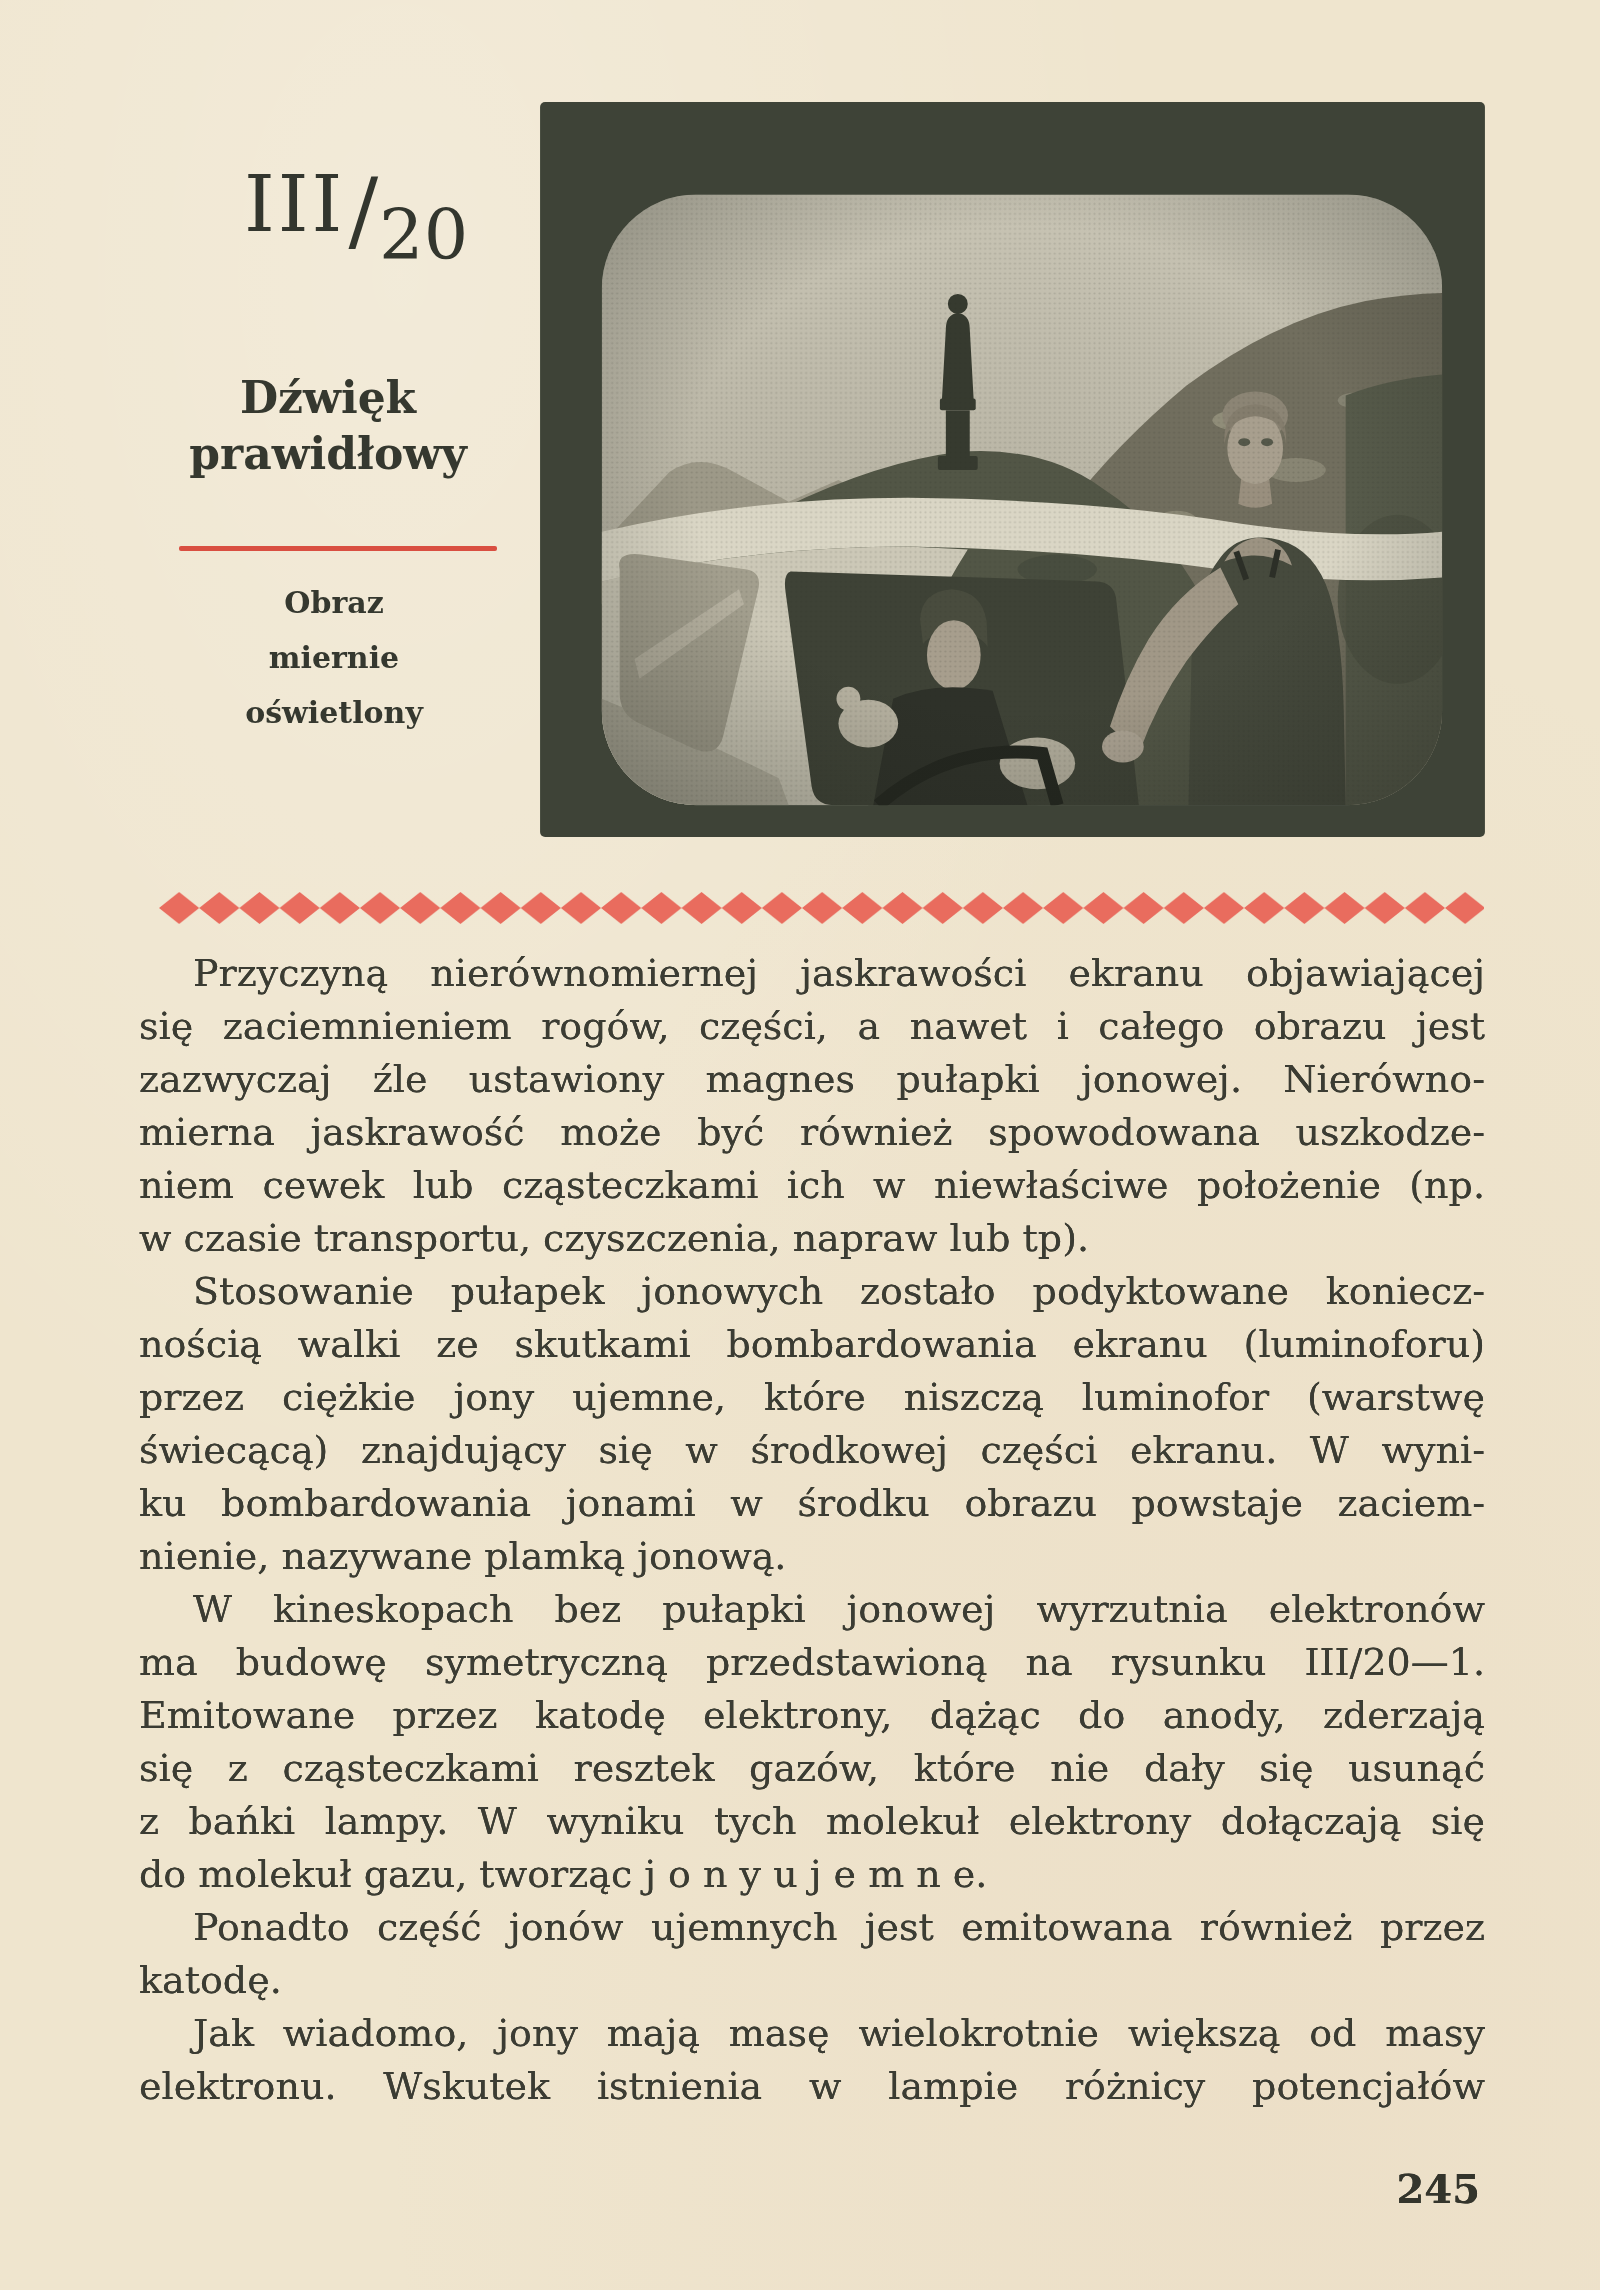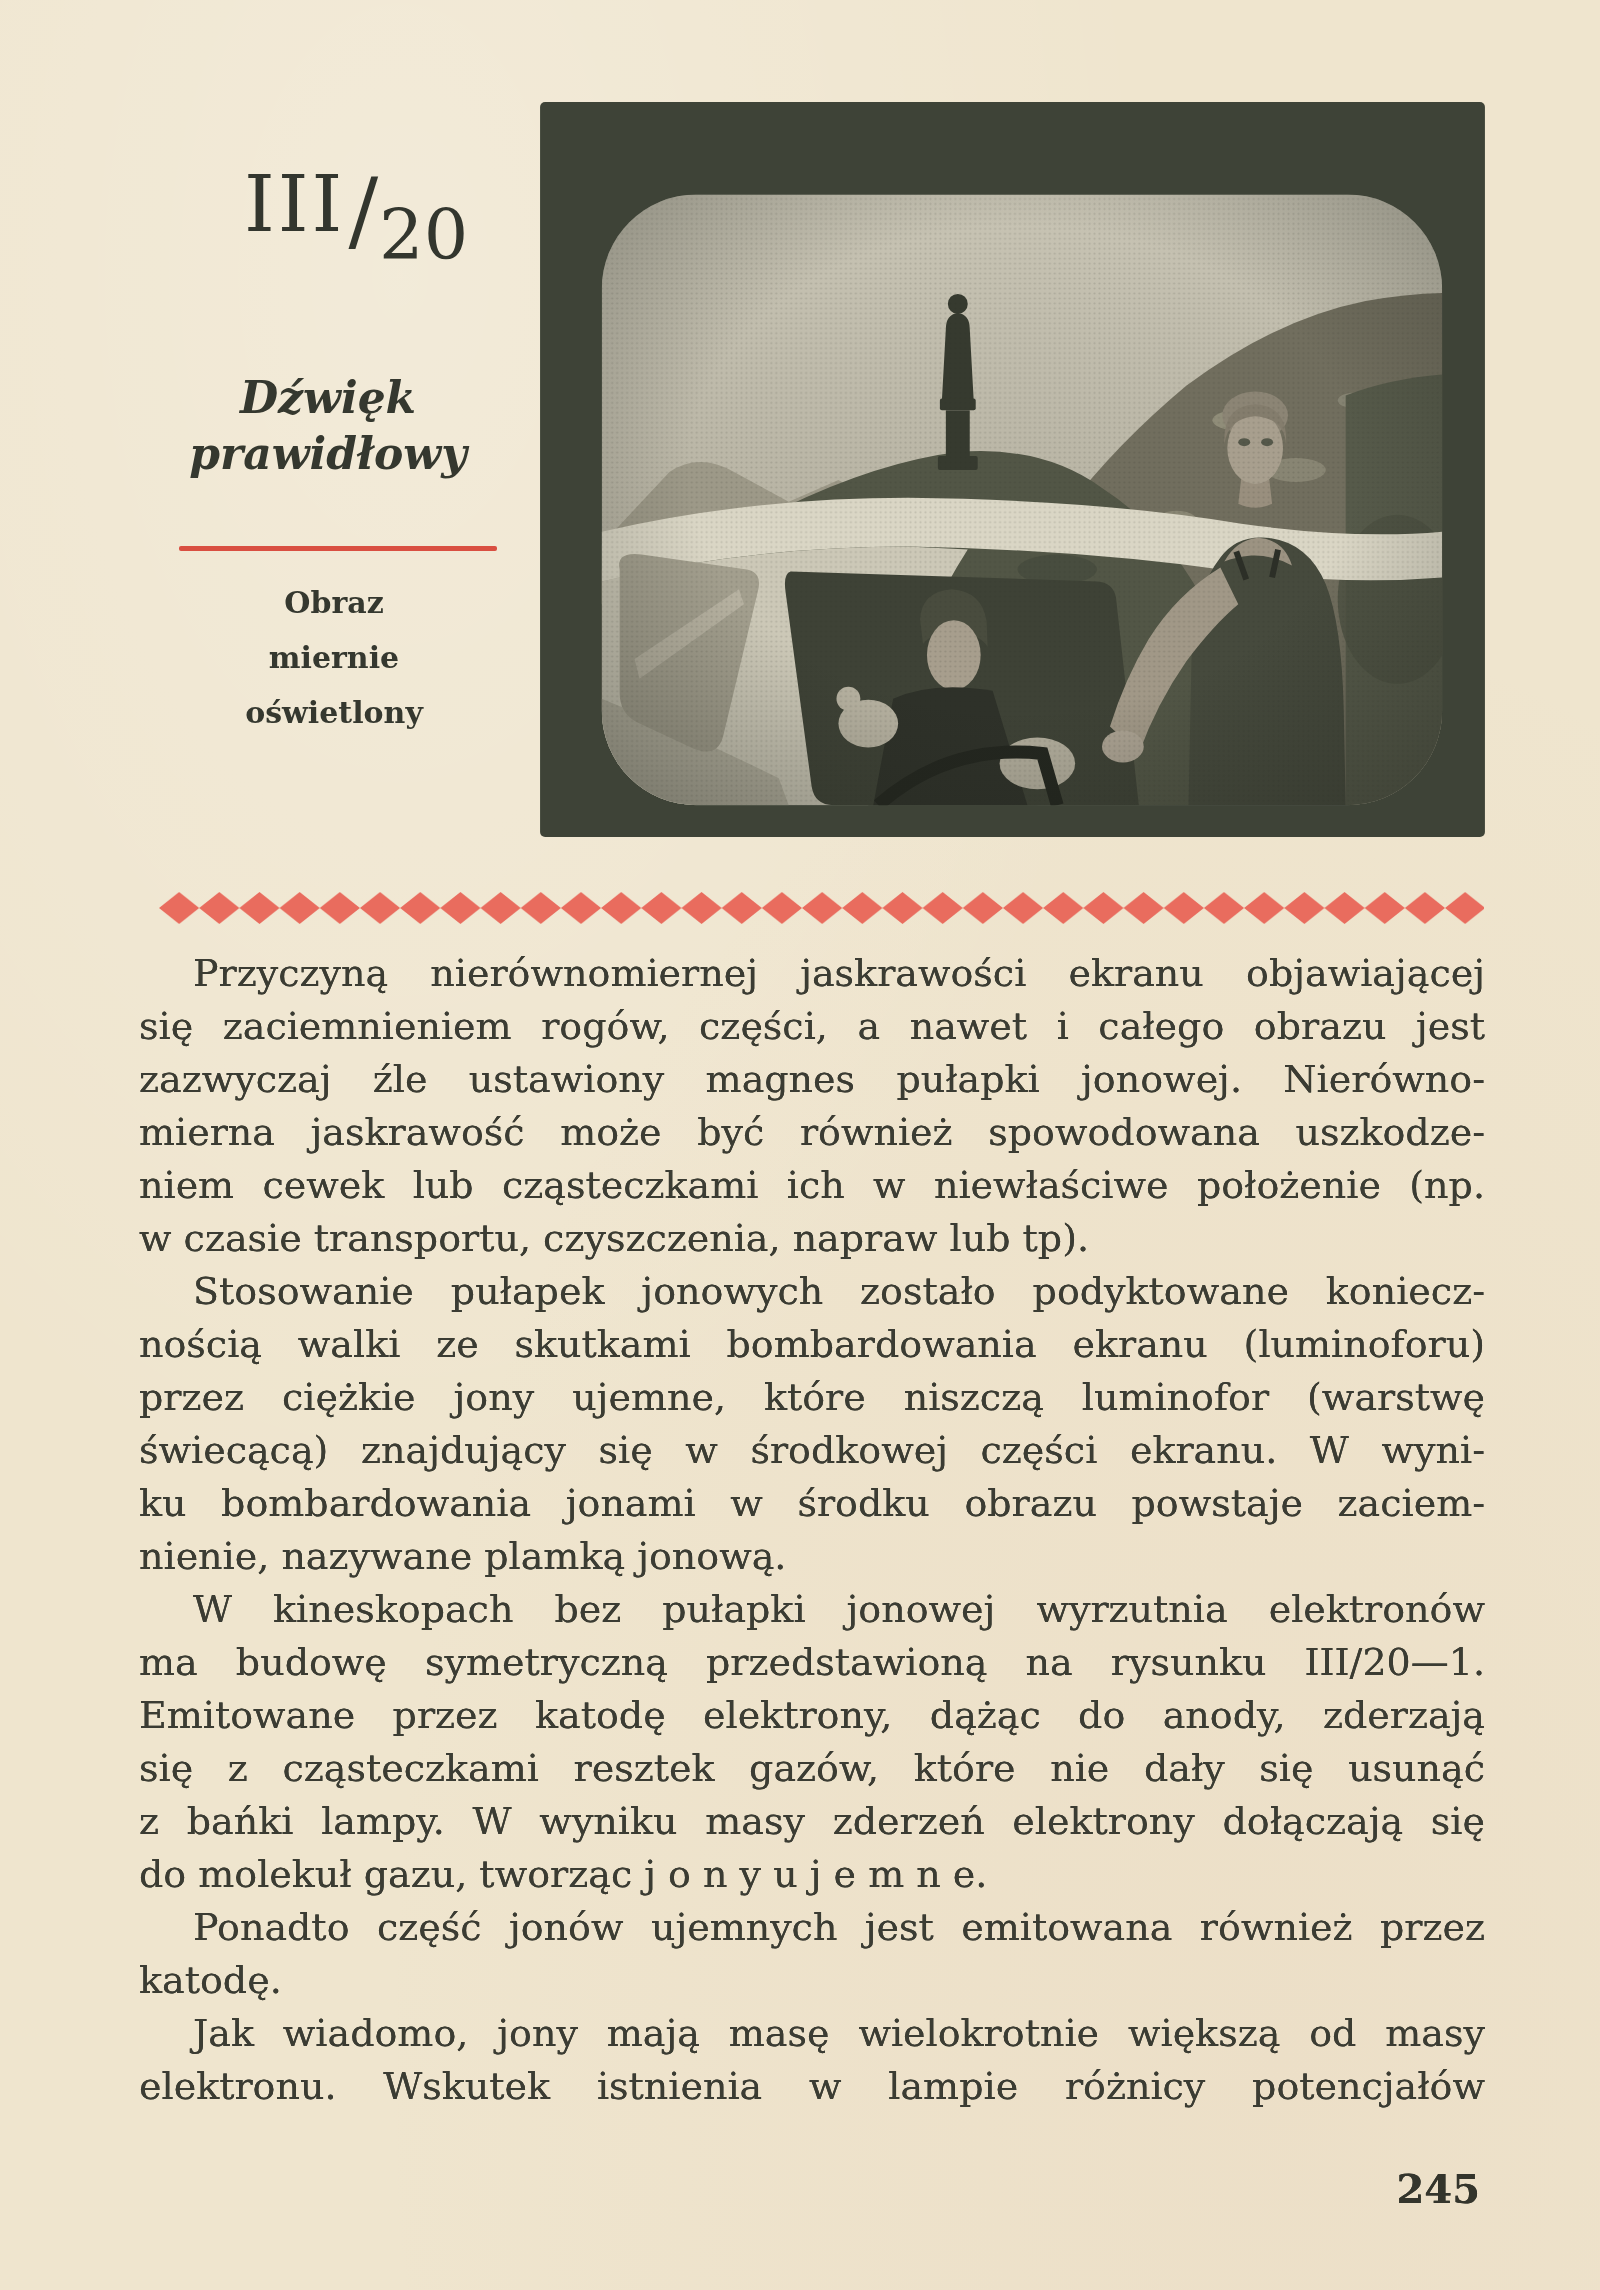--- a/index.html
+++ b/index.html
@@ -27,21 +27,20 @@
     color:#33362e;white-space:nowrap;
   }
   .section-label .roman{font-size:78px;letter-spacing:3px;}
   .section-label .slash{font-size:88px;position:relative;top:10px;margin:0 1px 0 3px;}
   .section-label .subnum{font-size:70px;position:relative;top:28px;}
   
   .sound-heading{
     position:absolute;left:139px;top:370px;width:378px;
     text-align:center;font-weight:700;font-size:44px;line-height:56px;
     color:#35382f;
-    font-style:italic;
   }
   .red-rule{
     position:absolute;left:179px;top:546px;width:318px;height:5px;
     background:var(--rule-red);border-radius:2px;
   }
   .image-heading{
     position:absolute;left:139px;top:575px;width:390px;
     text-align:center;font-weight:700;font-size:30px;line-height:55px;
     color:#35382f;
   }
@@ -209,21 +208,21 @@
     <div class="bline">nością walki ze skutkami bombardowania ekranu (luminoforu)</div>
     <div class="bline">przez ciężkie jony ujemne, które niszczą luminofor (warstwę</div>
     <div class="bline">świecącą) znajdujący się w środkowej części ekranu. W wyni-</div>
     <div class="bline">ku bombardowania jonami w środku obrazu powstaje zaciem-</div>
     <div class="bline last">nienie, nazywane plamką jonową.</div>
 
     <div class="bline indent">W kineskopach bez pułapki jonowej wyrzutnia elektronów</div>
     <div class="bline">ma budowę symetryczną przedstawioną na rysunku III/20—1.</div>
     <div class="bline">Emitowane przez katodę elektrony, dążąc do anody, zderzają</div>
     <div class="bline">się z cząsteczkami resztek gazów, które nie dały się usunąć</div>
-    <div class="bline">z bańki lampy. W wyniku masy zderzeń elektrony dołączają się</div>
+    <div class="bline">z bańki lampy. W wyniku tych molekuł elektrony dołączają się</div>
     <div class="bline last">do molekuł gazu, tworząc j o n y   u j e m n e.</div>
 
     <div class="bline indent">Ponadto część jonów ujemnych jest emitowana również przez</div>
     <div class="bline last">katodę.</div>
 
     <div class="bline indent">Jak wiadomo, jony mają masę wielokrotnie większą od masy</div>
     <div class="bline">elektronu. Wskutek istnienia w lampie różnicy potencjałów</div>
   </main>
 
   <div class="page-number">245</div>

